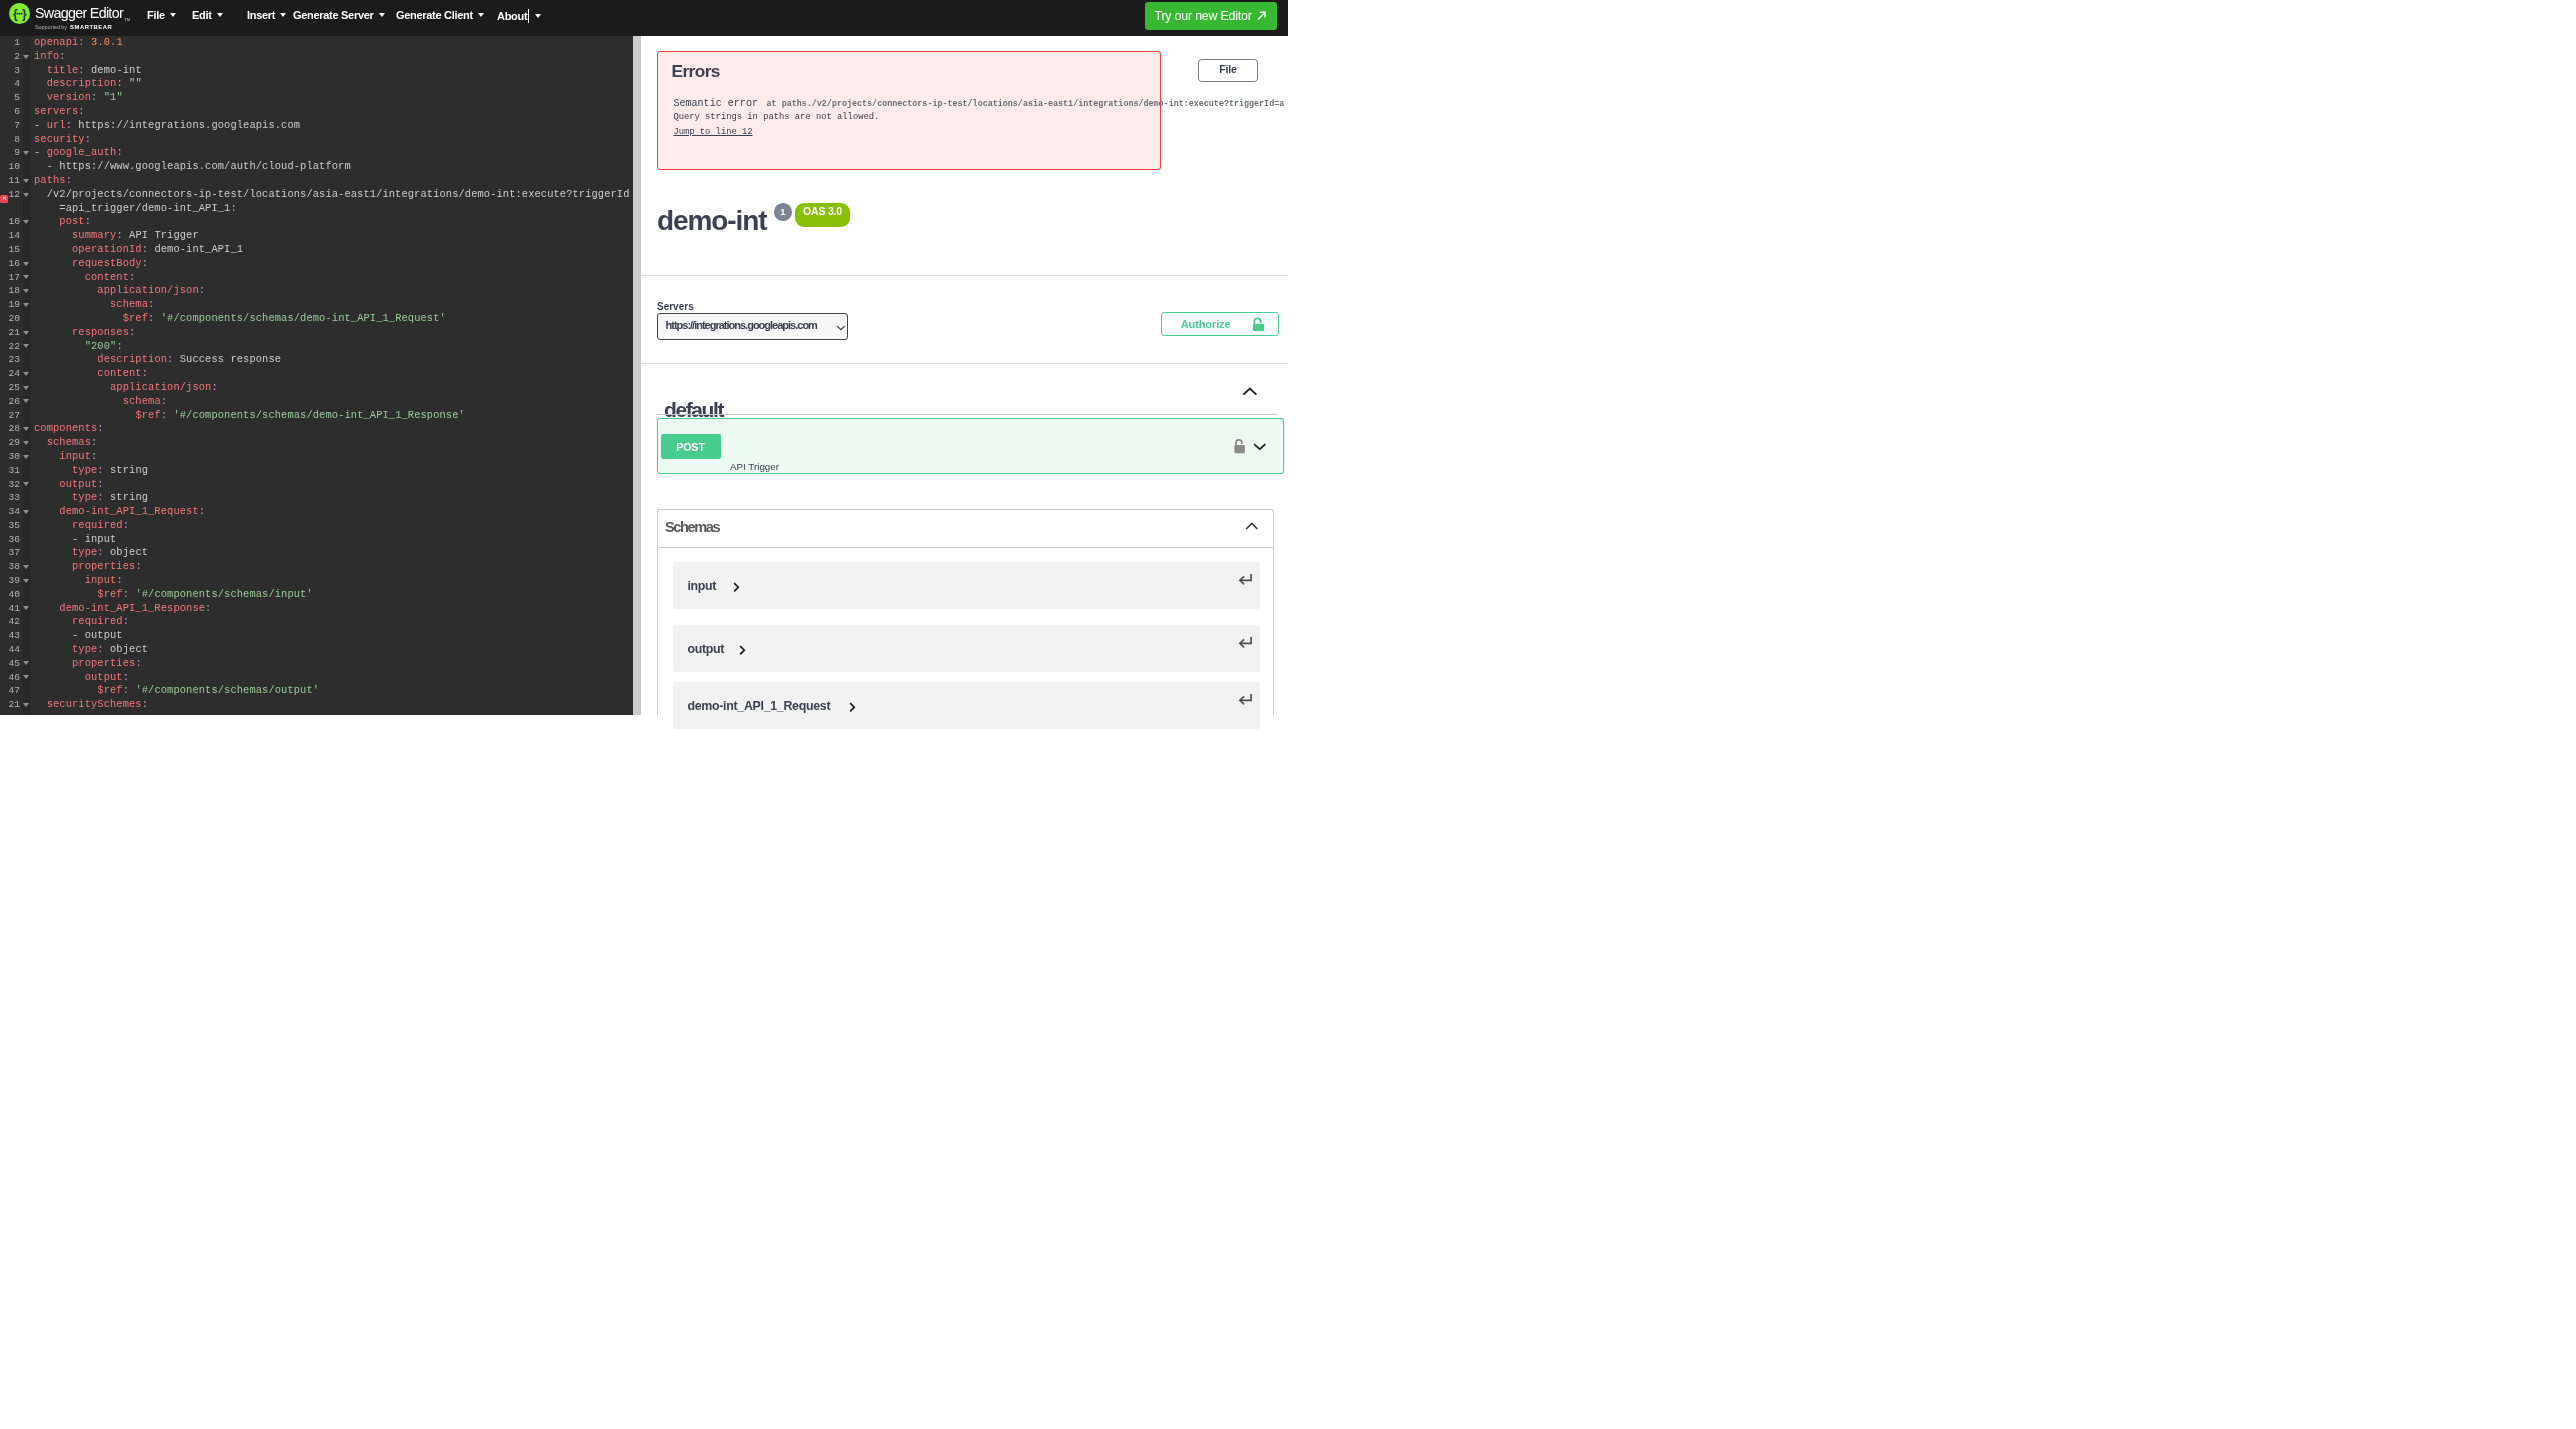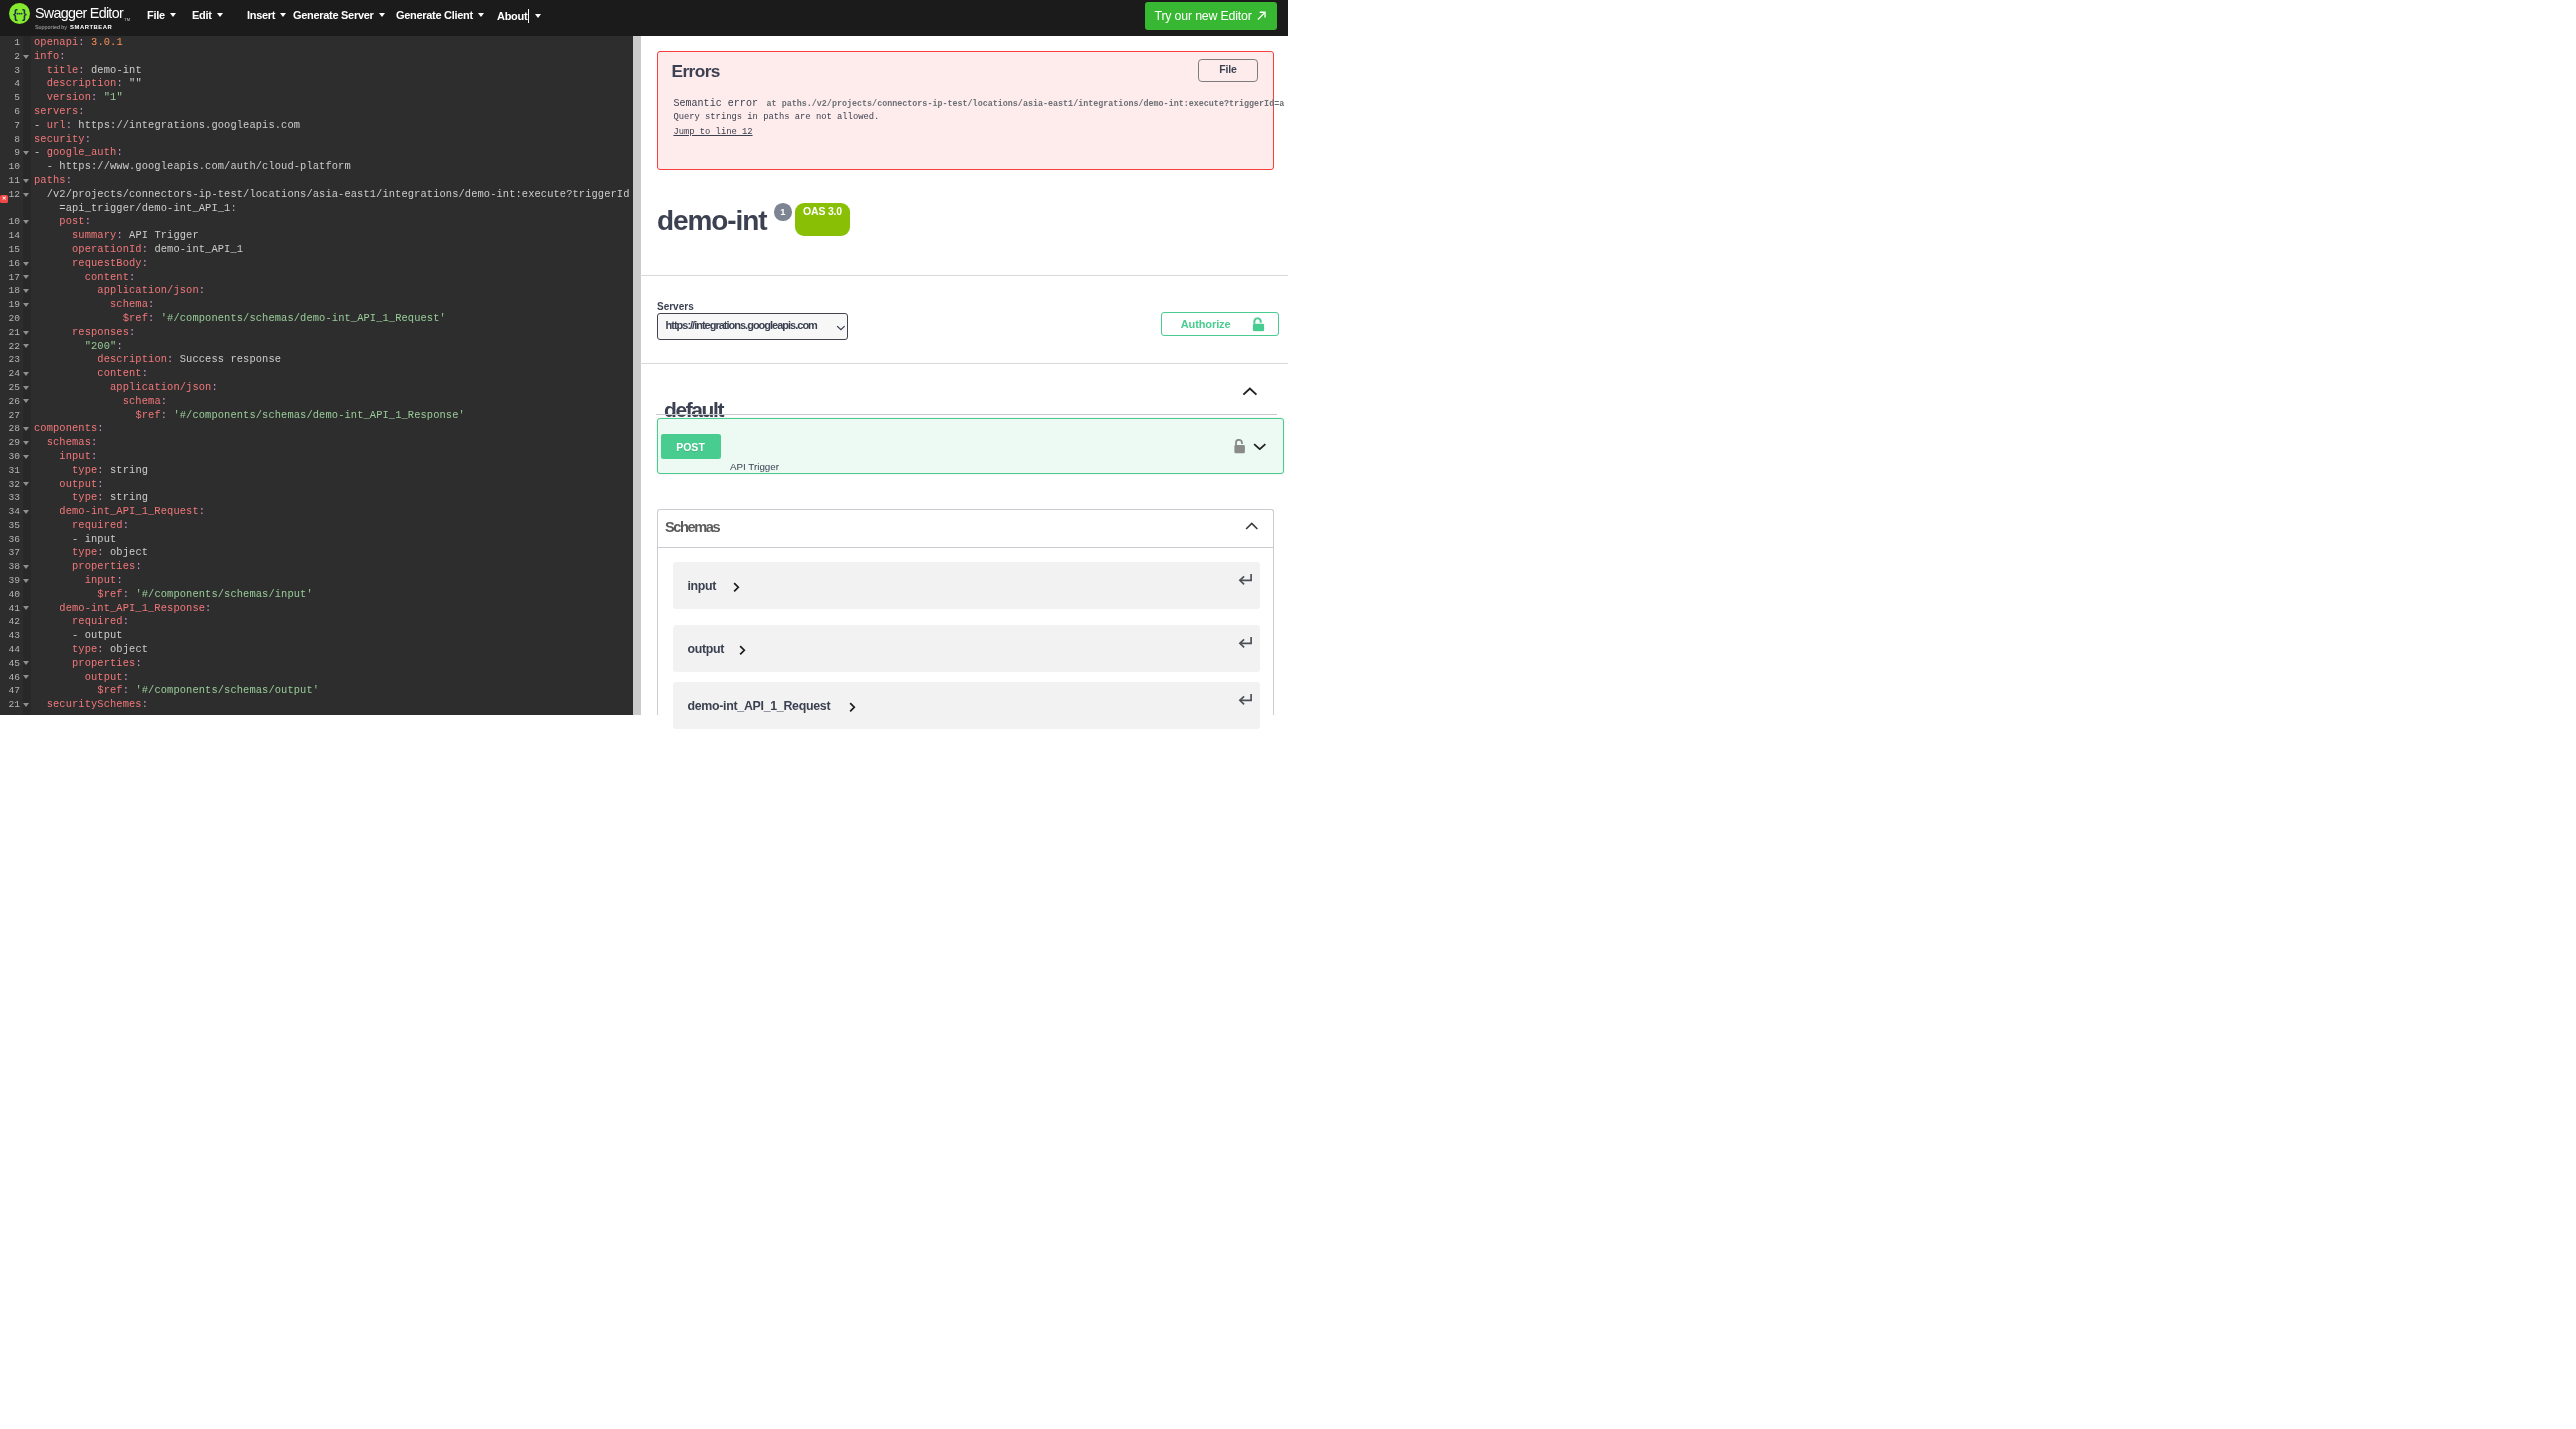--- a/index.html
+++ b/index.html
@@ -22,34 +22,34 @@
   font-size:10.4px;letter-spacing:0.1px;line-height:13.8px;color:#cccccc}
 #code .k{color:#f2777a}
 #code .c{color:#cc99cc}
 #code .g{color:#99cc99}
 #code .n{color:#f99157}
 .fold{position:absolute;left:23px;width:0;height:0;border-left:3.3px solid transparent;border-right:3.3px solid transparent;border-top:4px solid #8f8f8f}
 #errmark{position:absolute;left:0.4px;top:159px;width:7.5px;height:7.5px;background:#f04747;border-radius:1.5px;
   color:#fff;font-size:5.3px;line-height:7.5px;text-align:center;font-weight:700;font-family:"Liberation Sans",sans-serif}
 #resizer{position:absolute;left:633px;top:36px;width:7.5px;height:679px;background:#cbcbcb}
 #rpanel{position:absolute;left:640px;top:36px;width:648px;height:679px;background:#fff}
-#errbox{position:absolute;left:657px;top:51px;width:617px;height:119px;background:#feebeb;
+#errbox{position:absolute;left:657px;top:51px;width:504px;height:119px;background:#feebeb;
   border:1.5px solid #f93e3e;border-radius:3px}
 #errtitle{position:absolute;left:13.5px;top:9.2px;font-size:17.3px;font-weight:700;color:#3b4151;letter-spacing:-0.6px}
 #hidebtn{position:absolute;left:540px;top:7.4px;width:60px;height:22.4px;border:1.5px solid #7c7c7c;border-radius:3.8px;
   color:#3b4151;font-weight:700;font-size:10.5px;text-align:center;line-height:19.5px;letter-spacing:-0.2px}
 #errline1{position:absolute;left:15.4px;top:46px;letter-spacing:0.04px;font-family:"Liberation Mono",monospace;font-size:10px;color:#3b4151;white-space:nowrap}
 #errline1 b{font-weight:400}
 #errline1 .at{font-size:8.4px;font-weight:700;color:#6b7076;margin-left:8.6px;letter-spacing:0px}
 #errline2{position:absolute;left:15.4px;top:60px;font-family:"Liberation Mono",monospace;font-size:8.8px;color:#3b4151}
 #errline3{position:absolute;left:15.4px;top:75px;font-family:"Liberation Mono",monospace;font-size:8.8px;color:#3b4151;text-decoration:underline}
 #apititle{position:absolute;left:657px;top:205px;font-size:28px;font-weight:700;color:#3b4151;letter-spacing:-1.1px}
 #vbadge{position:absolute;left:774px;top:203px;width:17.5px;height:17.5px;border-radius:50%;background:#7d8492;
   color:#fff;font-size:9.4px;font-weight:700;text-align:center;line-height:17.5px}
-#oasbadge{position:absolute;left:795px;top:203px;width:55px;height:33px;border-radius:9px;background:#89bf04;
+#oasbadge{position:absolute;left:795px;top:203px;width:55px;height:24px;border-radius:9px;background:#89bf04;
   color:#fff;font-size:10.5px;font-weight:700;text-align:center;line-height:17.6px;letter-spacing:-0.2px}
 .hr{position:absolute;left:640px;width:648px;height:0.9px;background:#d9d9d9}
 .hr2{position:absolute;left:656px;width:621px;height:0.8px;background:#c6c9ce}
 #srvlabel{position:absolute;left:657px;top:301px;font-size:10px;font-weight:700;color:#3b4151}
 #srvsel{position:absolute;left:657px;top:313px;width:191px;height:27px;border:1.5px solid #41444e;border-radius:3px;
   background:#f7f7f7;color:#3b4151;font-size:11px;font-weight:700;line-height:22px;padding-left:7.5px;letter-spacing:-1px;white-space:nowrap}
 #srvchev{position:absolute;left:178px;top:10.5px}
 #authbtn{position:absolute;left:1161px;top:312px;width:118px;height:24.4px;border:1.5px solid #49cc90;border-radius:3px;
   color:#49cc90;font-size:11px;font-weight:700;letter-spacing:-0.1px}
 #authbtn span{position:absolute;left:18.7px;top:4.5px}

